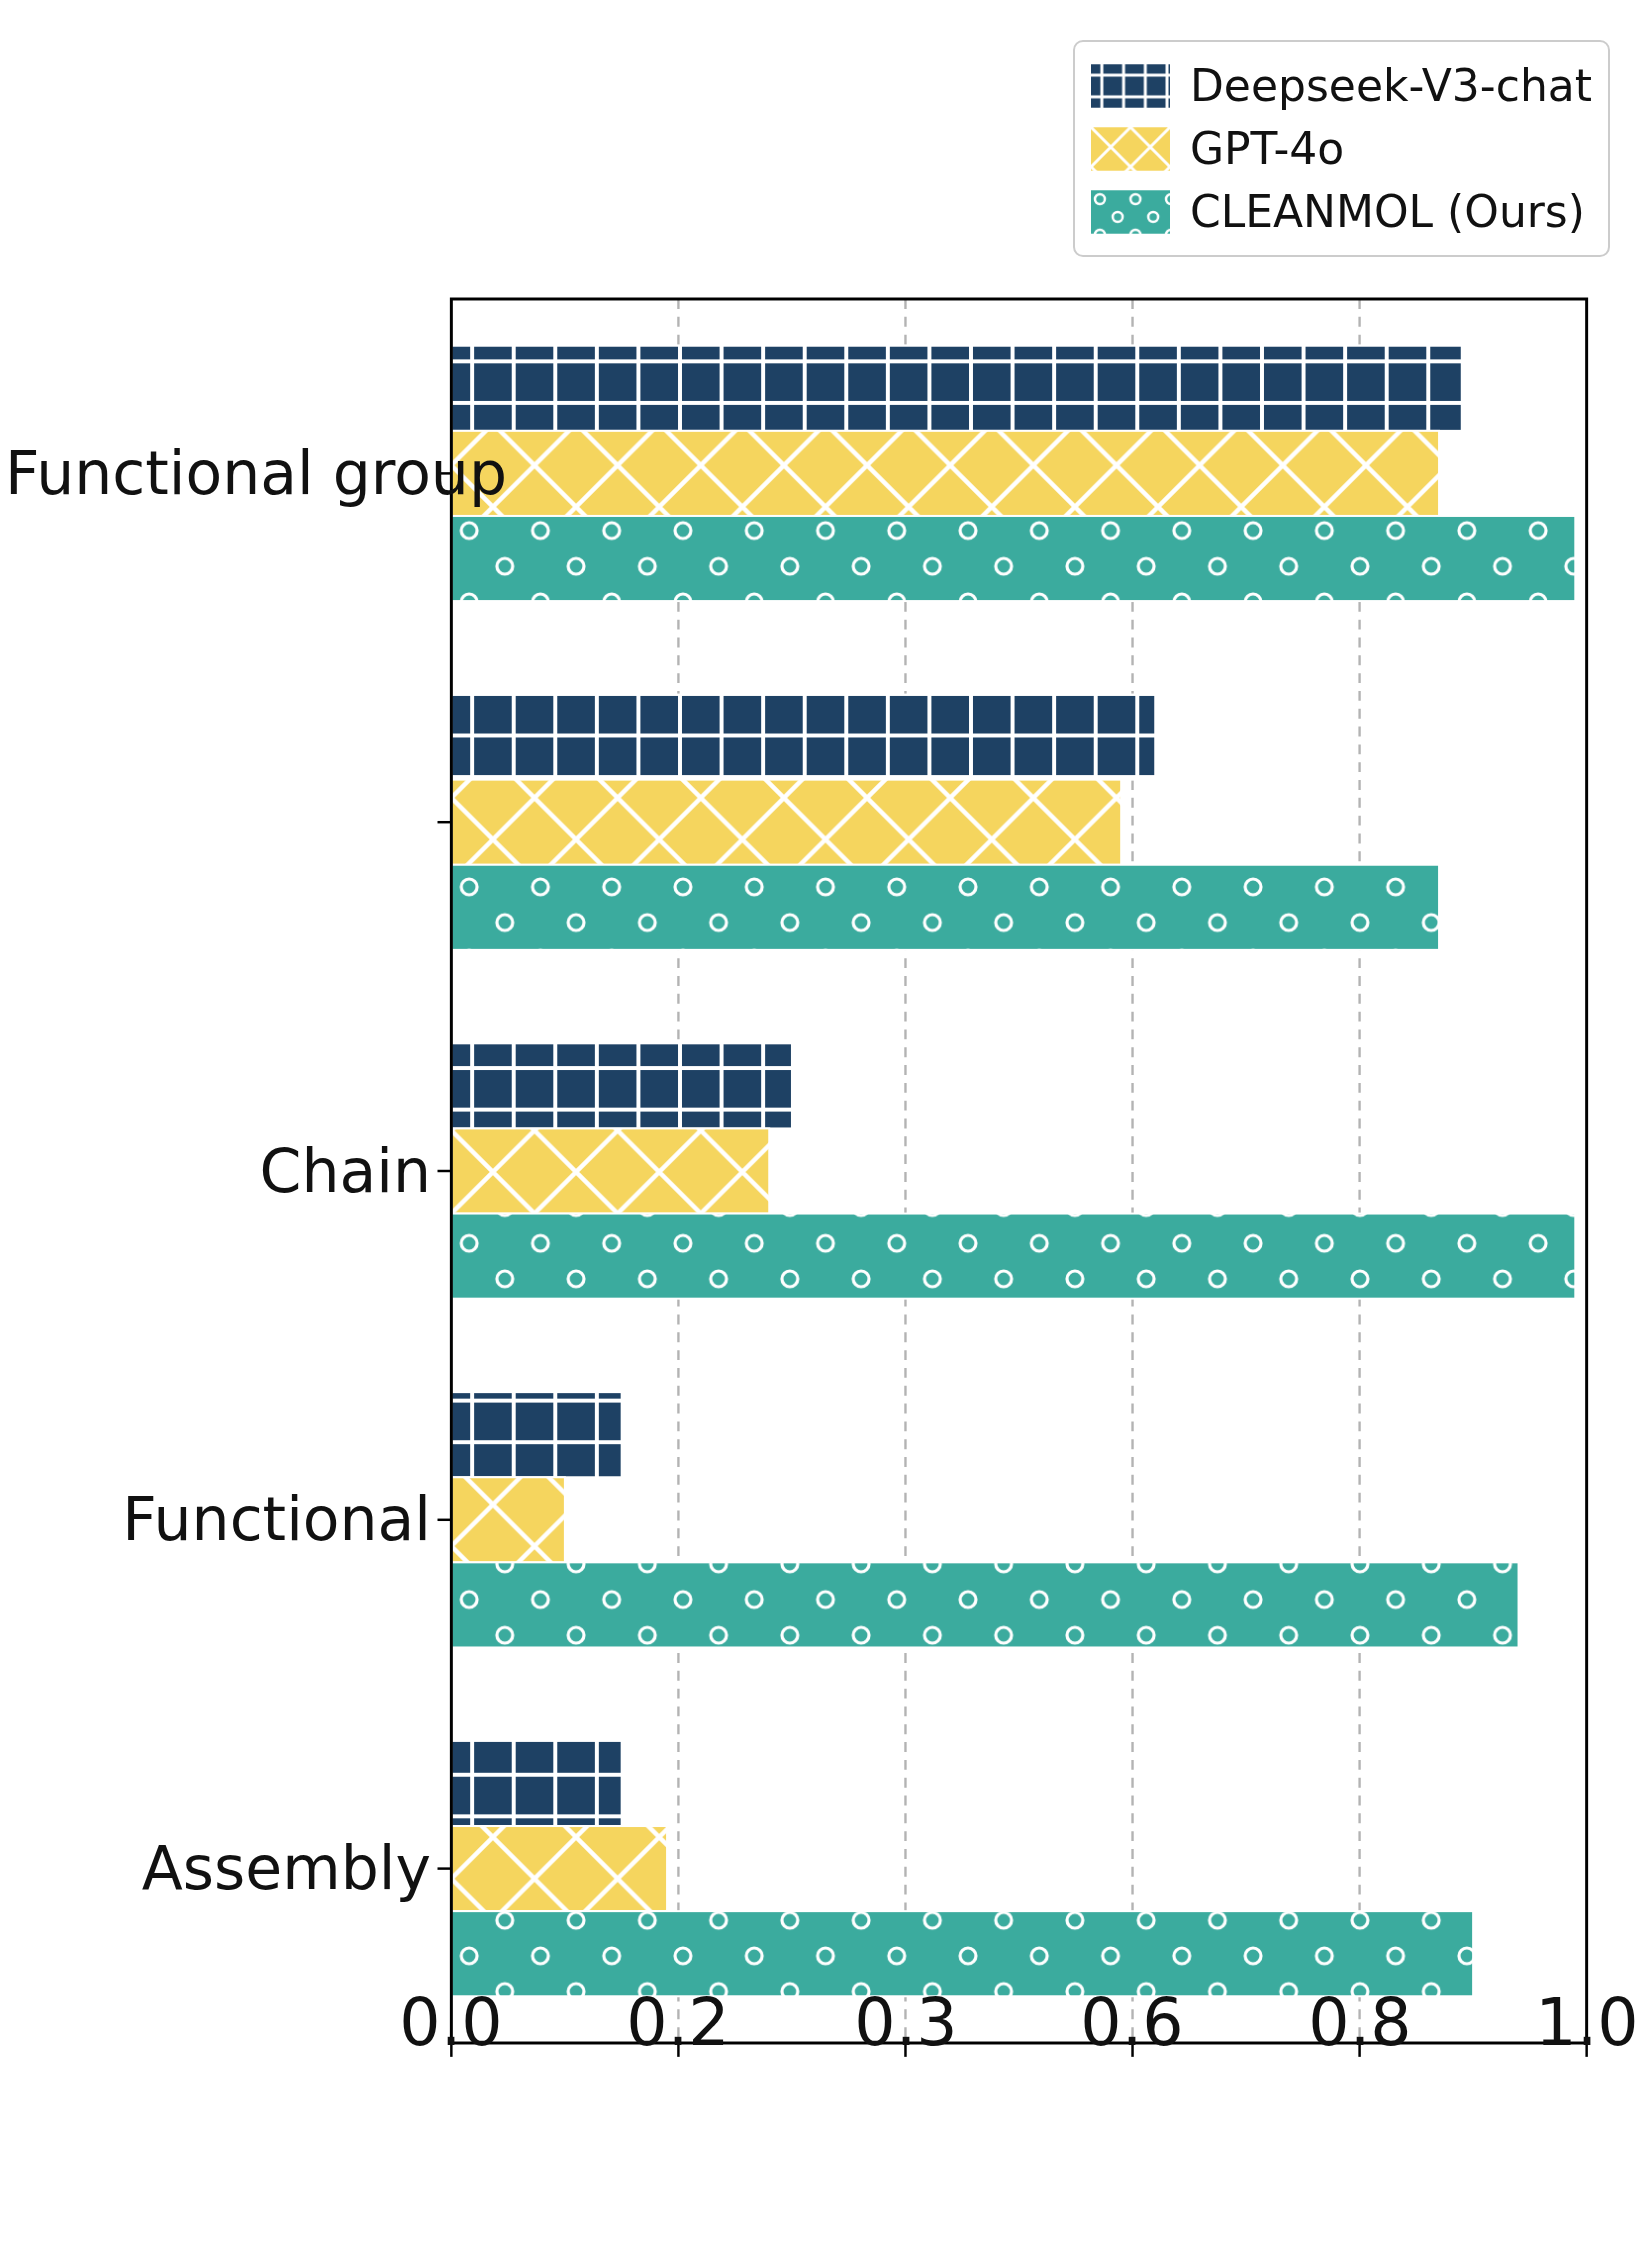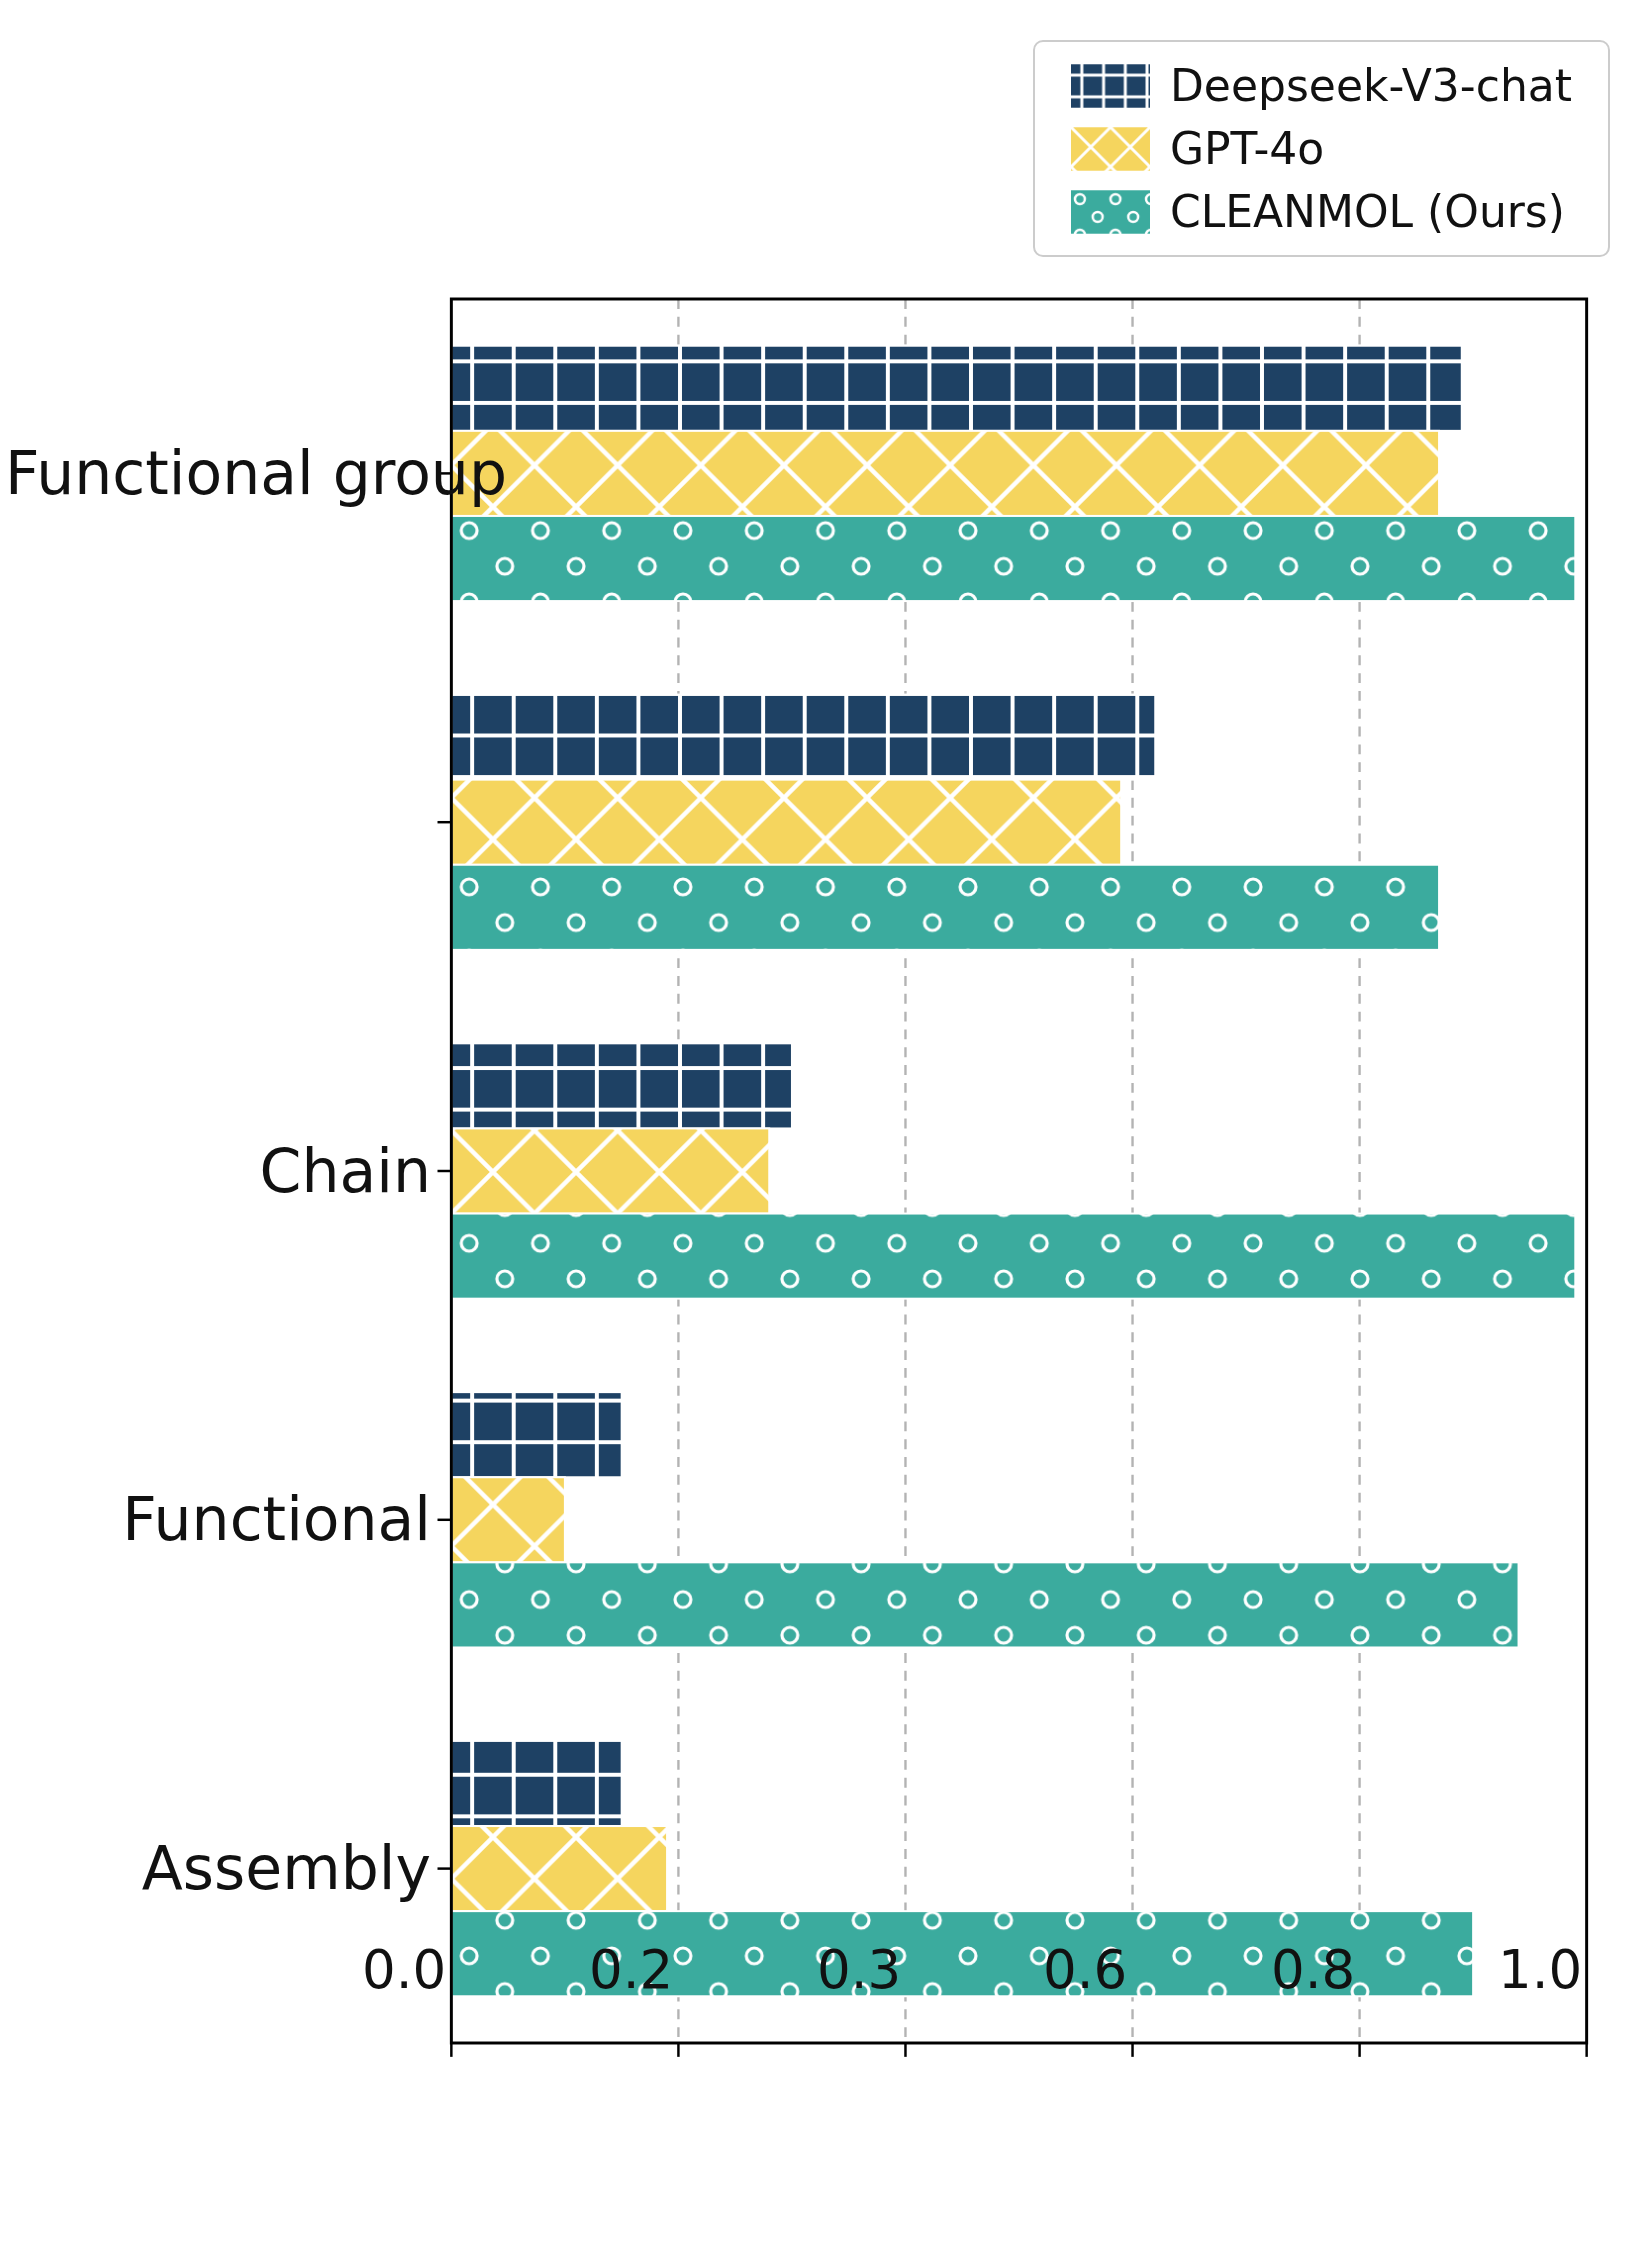--- a/index.html
+++ b/index.html
@@ -19,21 +19,21 @@
     top: 299px;
     overflow: visible;
   }
   .legend {
     position: absolute;
     top: 40px;
     right: 34px;
     background: #ffffff;
     border: 2px solid #cccccc;
     border-radius: 10px;
-    padding: 18px 36px;
+    padding: 18px 16px;
     display: flex;
     flex-direction: column;
     gap: 12px;
     z-index: 2;
   }
   .legend-item {
     display: flex;
     align-items: center;
     gap: 20px;
   }
@@ -47,24 +47,24 @@
     position: absolute;
     right: 1213px;
     width: 426px;
     text-align: right;
     font-size: 60px;
     line-height: 61px;
     white-space: nowrap;
   }
   .x-tick {
     position: absolute;
-    top: 1942px;
+    top: 1995px;
     width: 178px;
-    text-align: left;
-    font-size: 53px;
+    text-align: center;
+    font-size: 65px;
     line-height: 55px;
   }
   .x-axis-label {
     position: absolute;
     top: 2131px;
     left: 771px;
     width: 495px;
     text-align: center;
     font-size: 51px;
     line-height: 61px;

